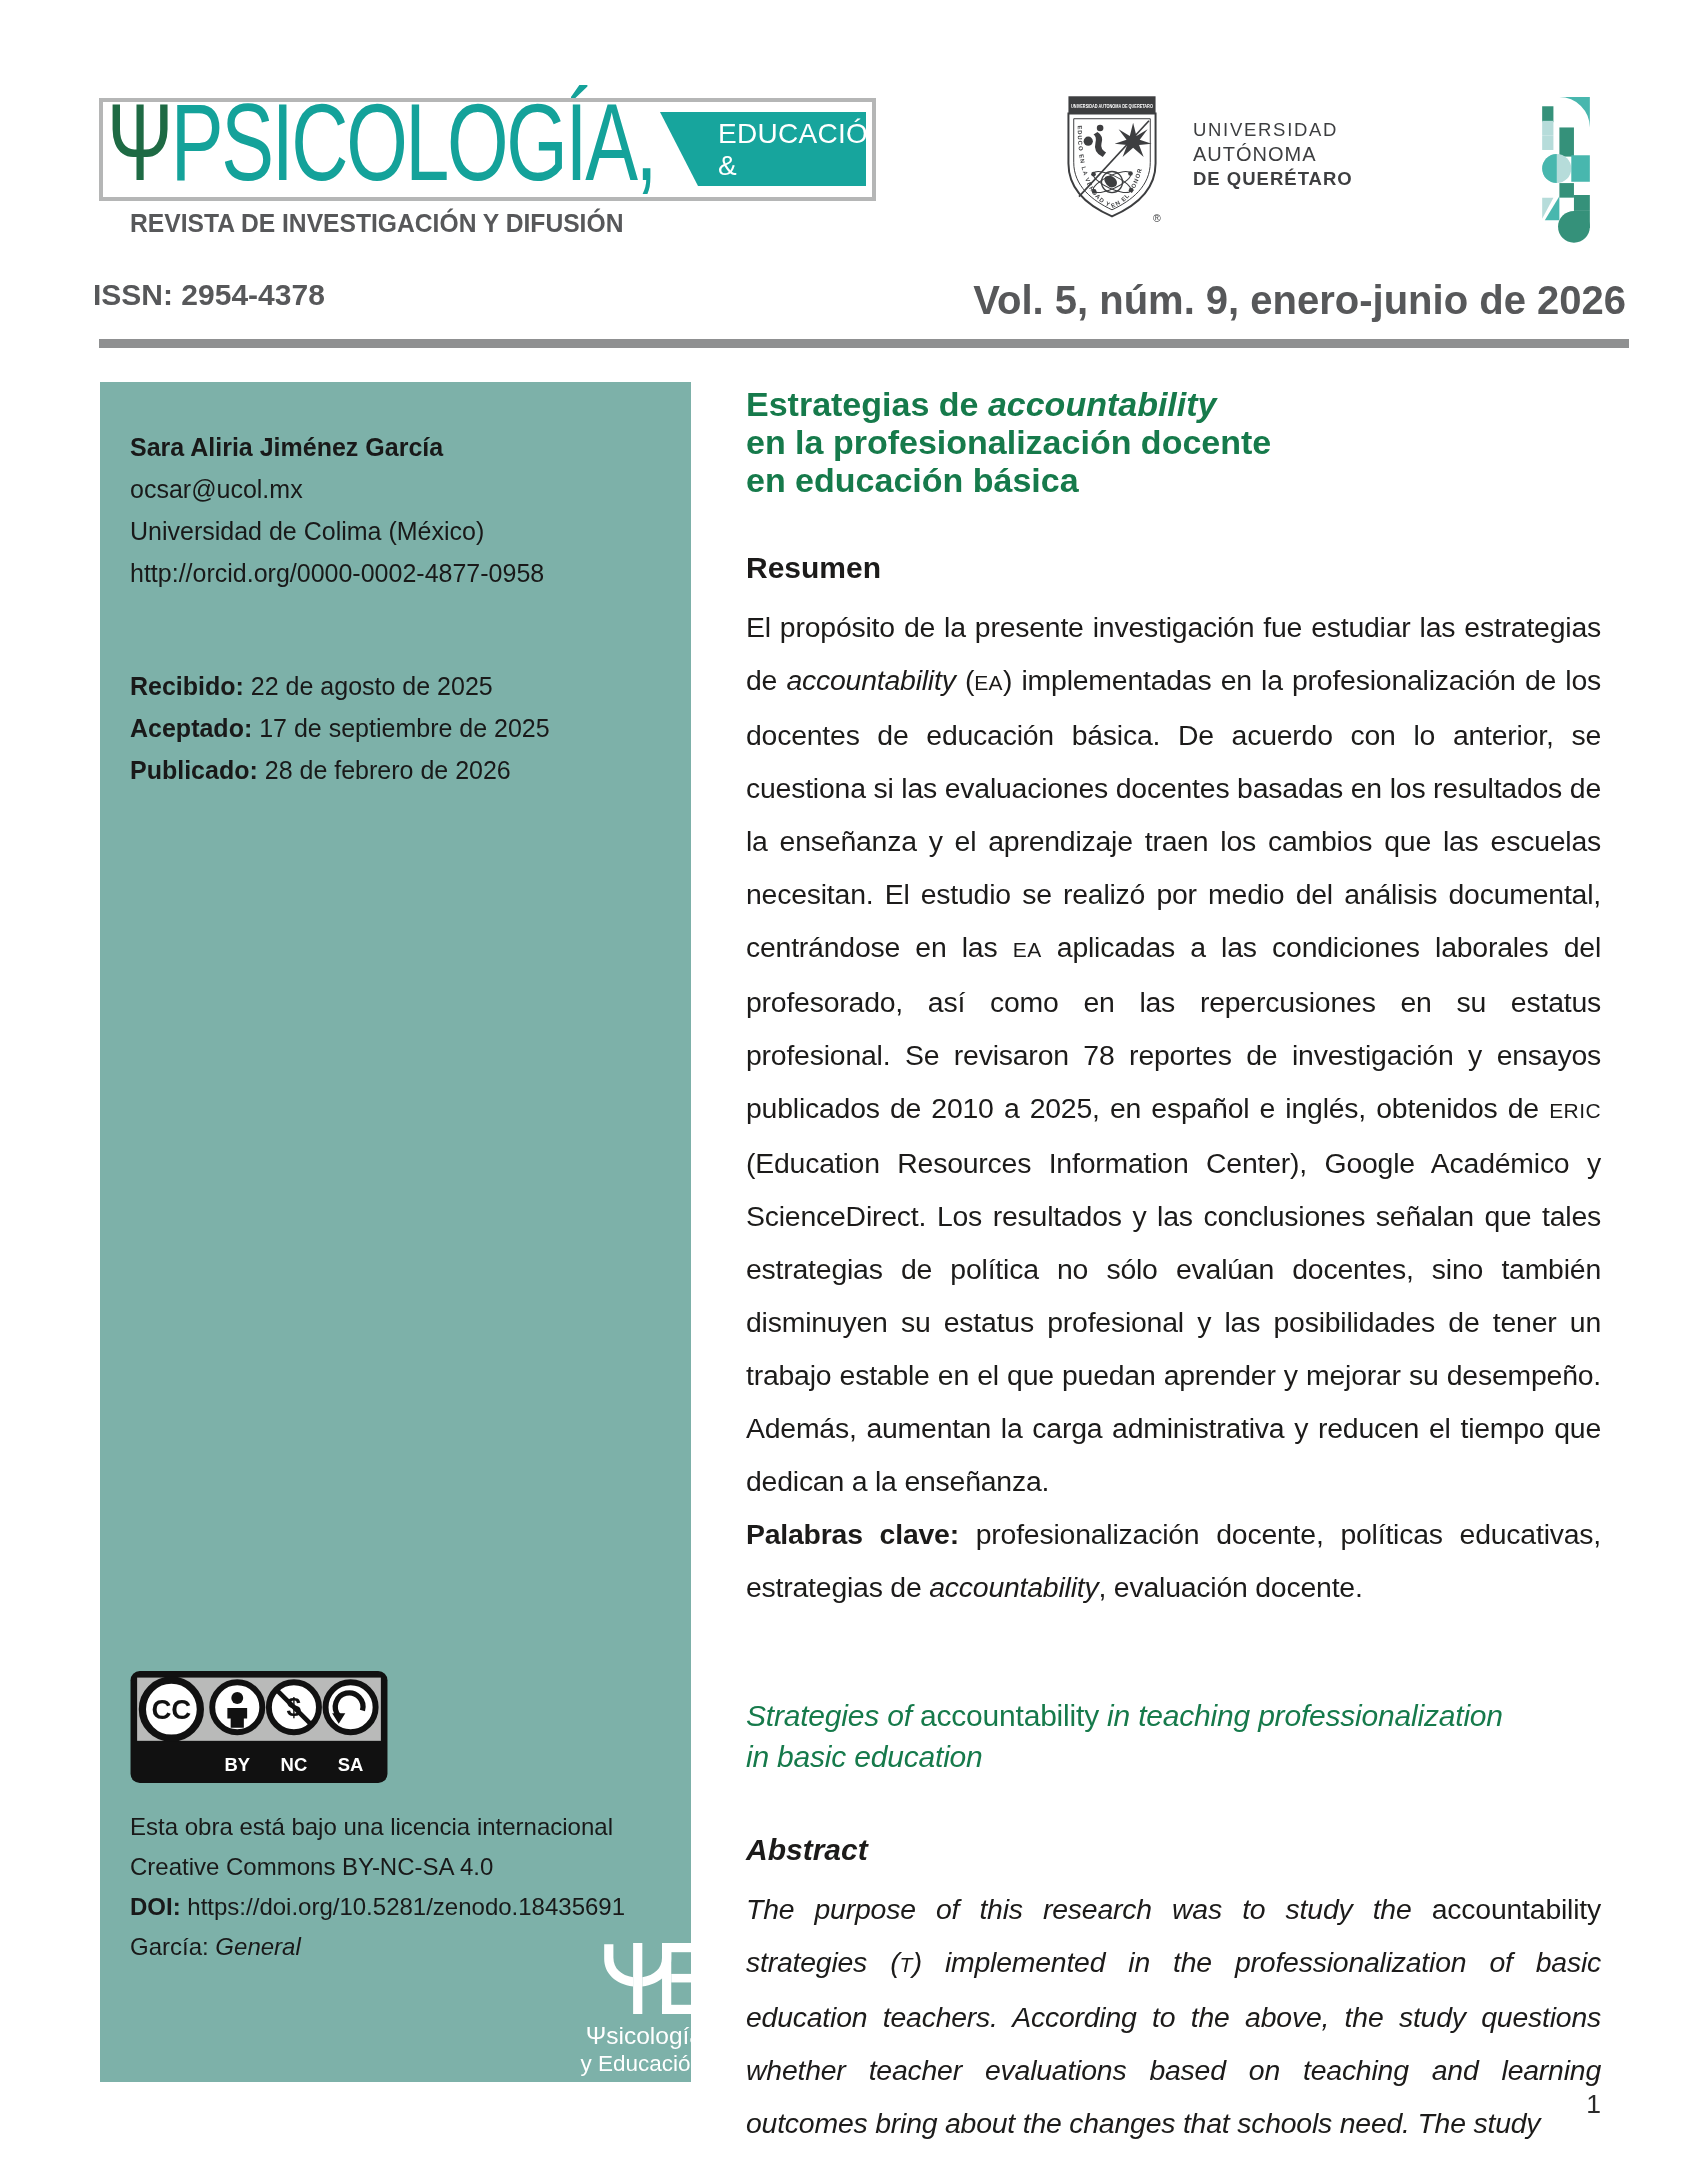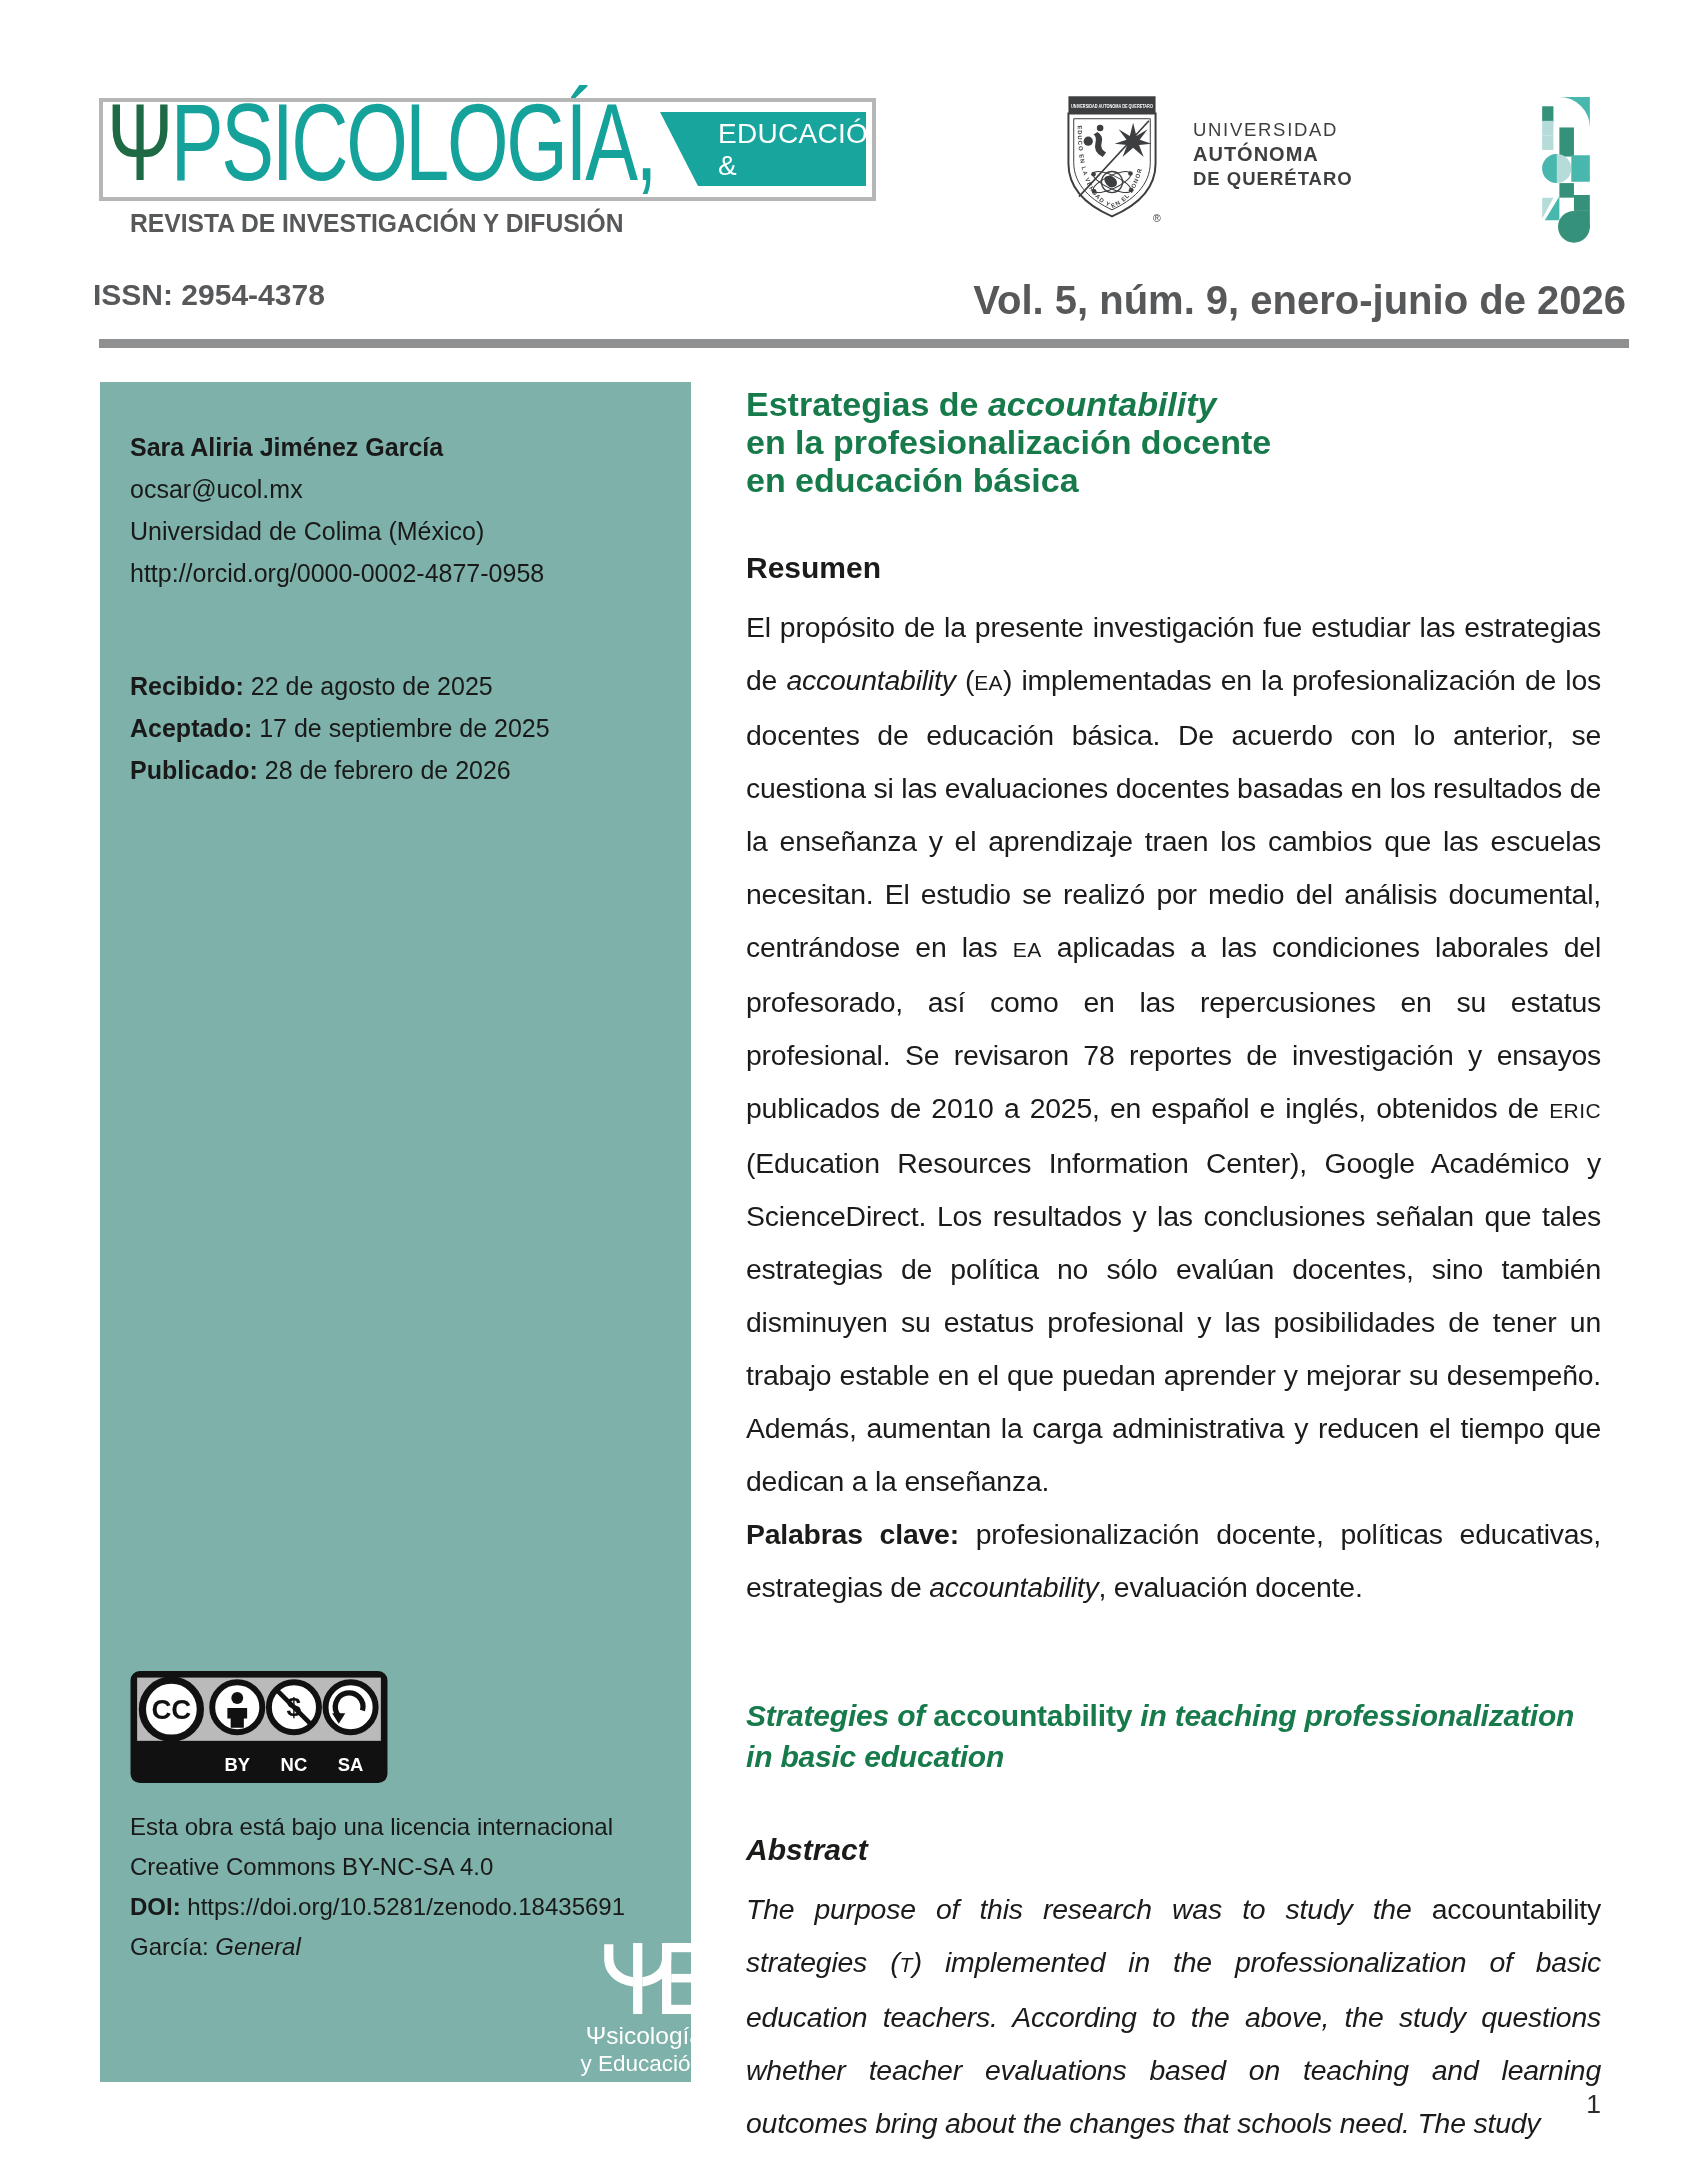--- a/index.html
+++ b/index.html
@@ -21,21 +21,21 @@
            color:#57585a;transform:scaleX(.93);transform-origin:left top;white-space:nowrap}
 
   .issn{position:absolute;left:93px;top:278px;font-size:30px;font-weight:700;color:#57585a}
   .issue{position:absolute;right:61px;top:278px;font-size:40px;font-weight:700;color:#57585a}
   .rule{position:absolute;left:99px;top:339px;width:1530px;height:8.6px;background:#8f9091}
 
   .crest{position:absolute;left:1059px;top:91px}
   .uaq-name{position:absolute;left:1193px;top:118px;color:#3d3e40}
   .uaq-name div{white-space:nowrap}
   .uaq-name .l1{font-size:18.5px;font-weight:400;letter-spacing:1.7px;line-height:24px}
-  .uaq-name .l2{font-size:20px;font-weight:700;letter-spacing:1px;line-height:24.5px}
+  .uaq-name .l2{font-size:20px;font-weight:400;letter-spacing:1px;line-height:24.5px}
   .uaq-name .l3{font-size:18.5px;font-weight:700;letter-spacing:1px;line-height:24px}
   .mosaic{position:absolute;left:1542px;top:97px}
 
   
   .sidebar{position:absolute;left:100px;top:382px;width:591px;height:1700px;
            background:#7db1a9;color:#191919}
   .sb-author{position:absolute;left:30px;top:44px;font-size:25px;line-height:42px;width:543px}
   .sb-dates{position:absolute;left:30px;top:283px;font-size:25px;line-height:42px;width:543px}
   .bold{font-weight:700}
   .sb-license{position:absolute;left:30px;top:1289px;font-size:24px;line-height:40px;width:559px}
@@ -43,21 +43,21 @@
   .sb-mark{position:absolute;left:12px;top:1561px;width:100%;text-align:right;color:#fff}
   .sb-mark .m1{font-size:24.5px;line-height:30px;margin-top:5.3px}
   .sb-mark .m2{font-size:22.5px;line-height:26.5px}
 
   
   .main{position:absolute;left:746px;width:855px;color:#1c1b1a}
   .title-es{top:385px;font-size:34px;line-height:38px;font-weight:700;color:#167a4b;white-space:pre-wrap}
   .resumen-h{top:551px;font-size:30px;font-weight:700}
   .body-block{top:601px;font-size:28.4px;line-height:53px;text-align:justify;letter-spacing:-0.2px}
   .body-block p{margin:0}
-  .title-en{top:1695px;font-size:30px;line-height:41px;font-weight:700;font-style:italic;
+  .title-en{top:1695px;font-size:30px;line-height:41px;font-weight:400;font-style:italic;
             color:#167a4b;white-space:pre-wrap;letter-spacing:-0.2px}
   .abstract-h{top:1833px;font-size:30px;font-weight:700;font-style:italic}
   .abstract-p{top:1883px;font-size:28.4px;line-height:53px;font-style:italic;
               text-align:justify;letter-spacing:-0.2px}
   .pagenum{position:absolute;left:746px;top:2089px;width:855px;text-align:right;
            font-size:26.5px;color:#2b2b2b}
 
   .seg-i{font-style:italic}
   .seg-r{font-style:normal}
   .seg-b{font-weight:700}

